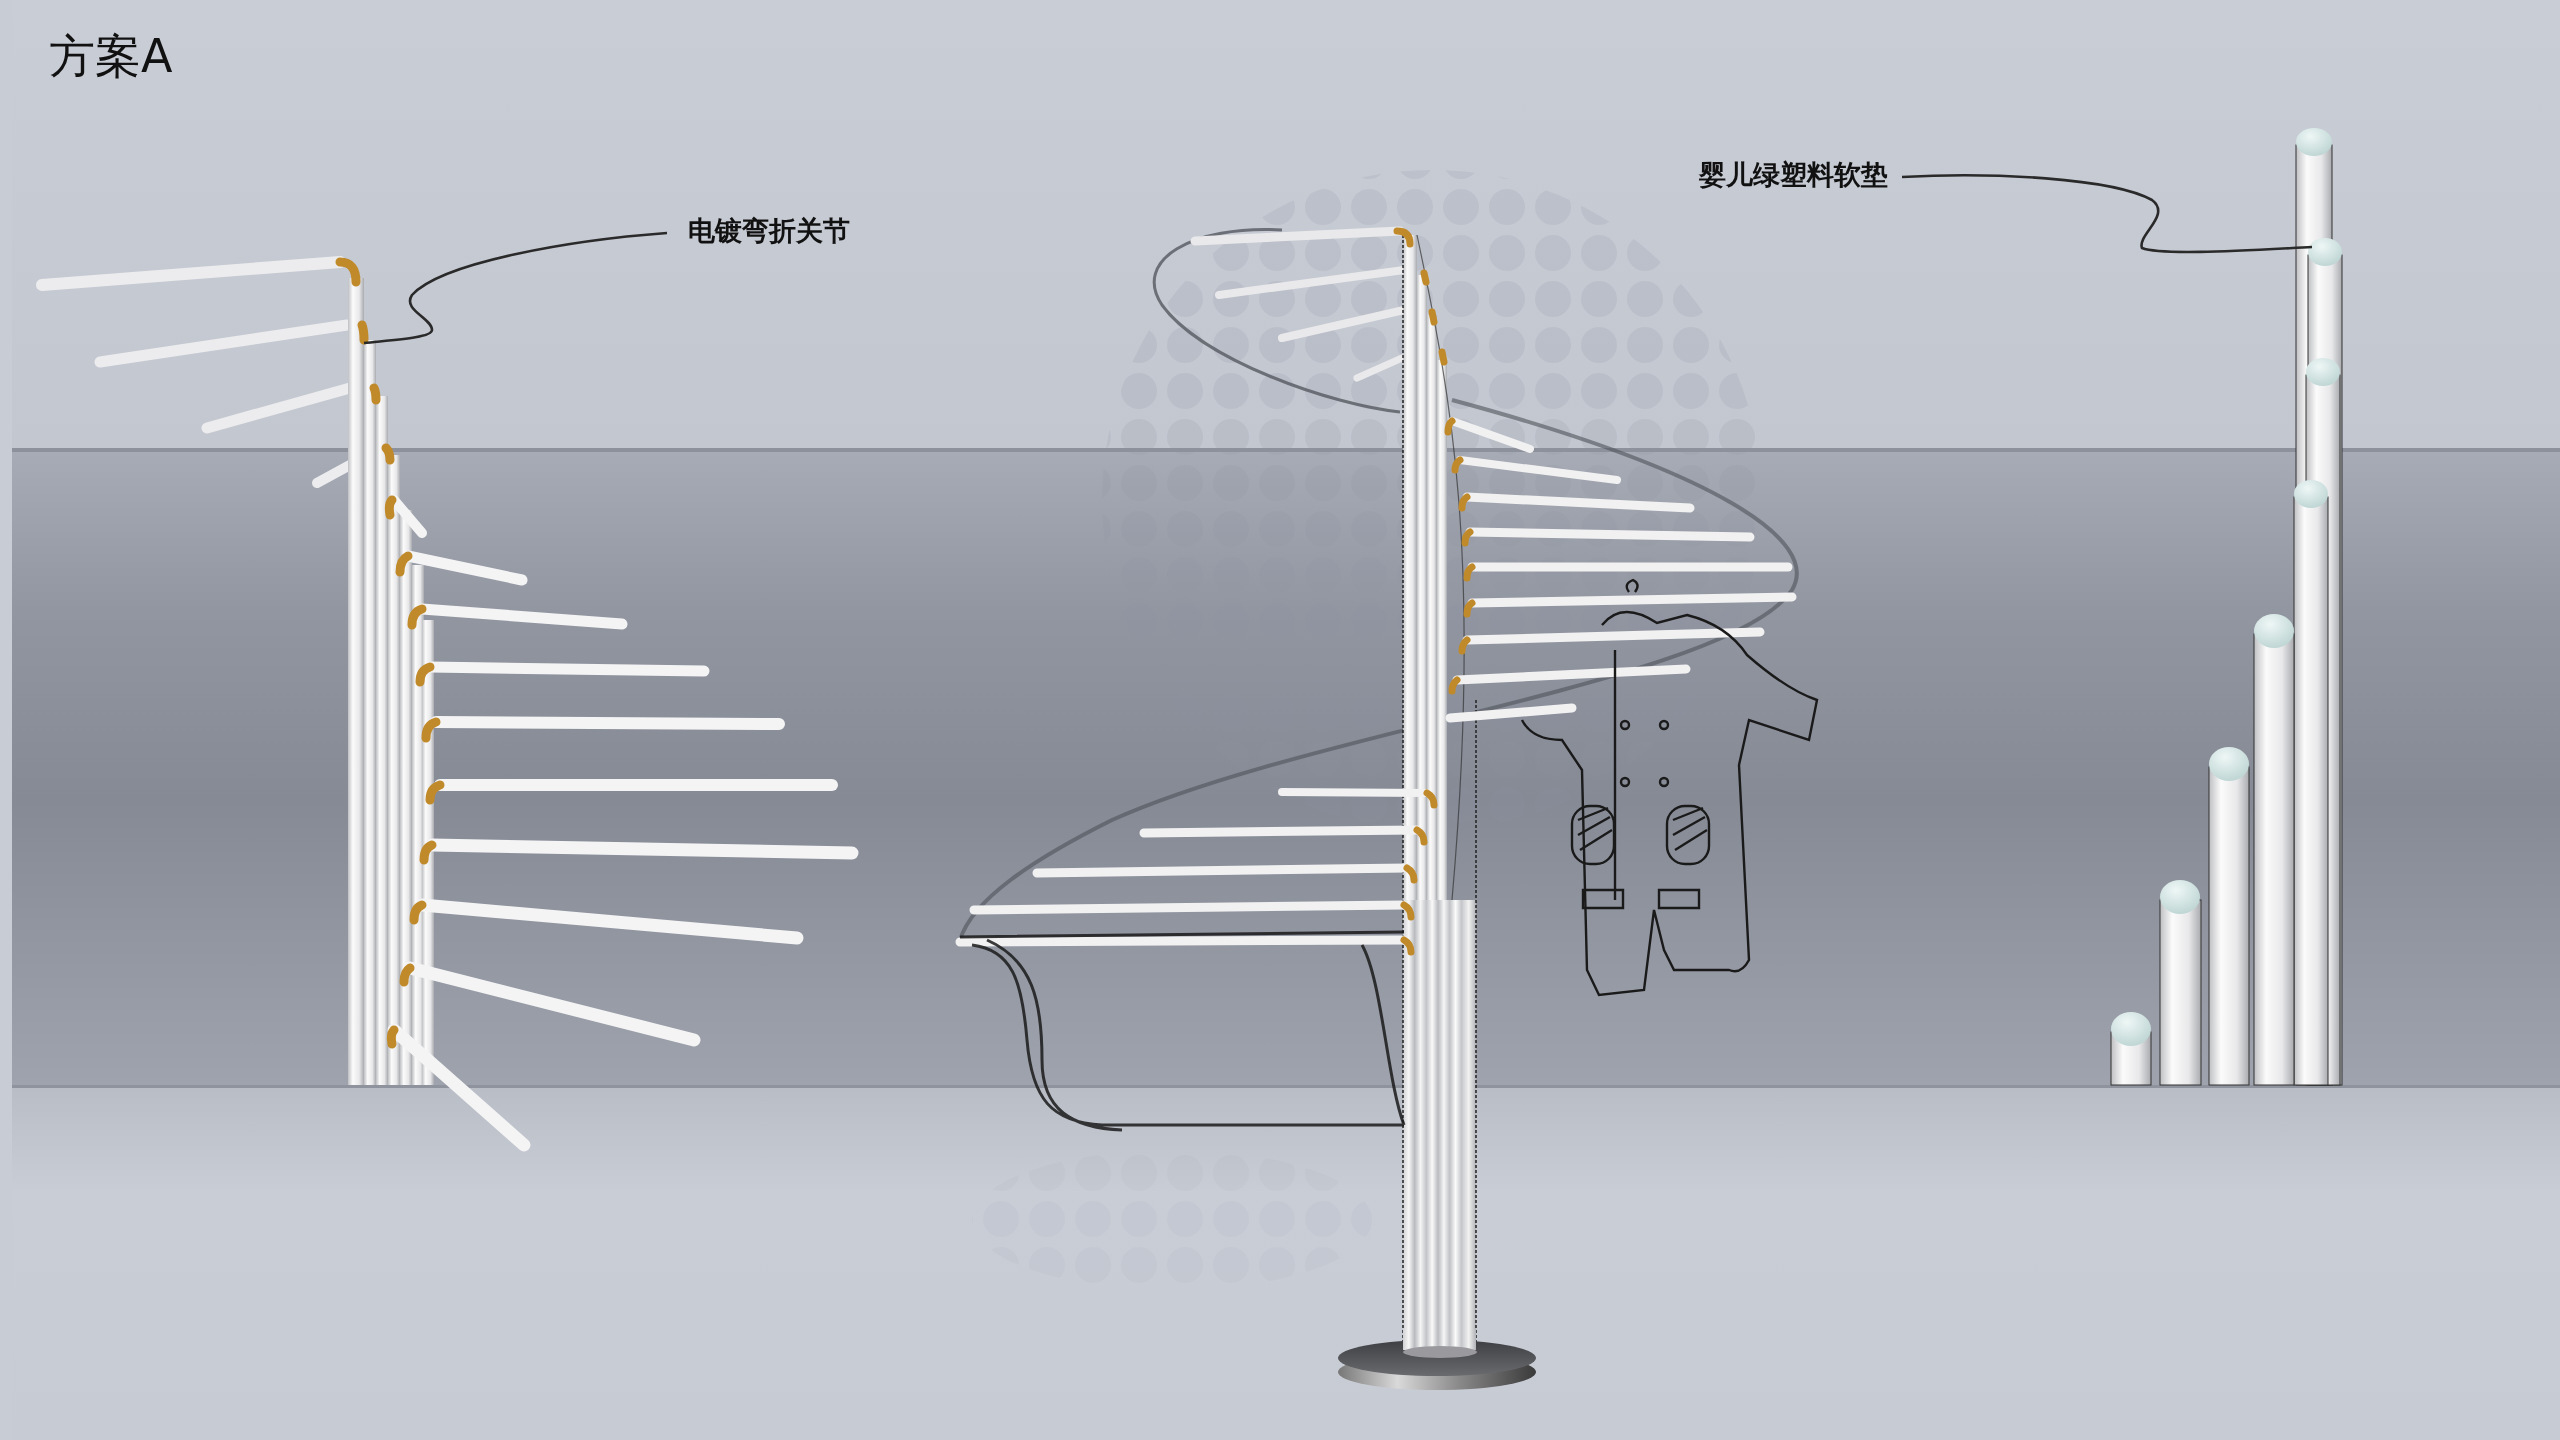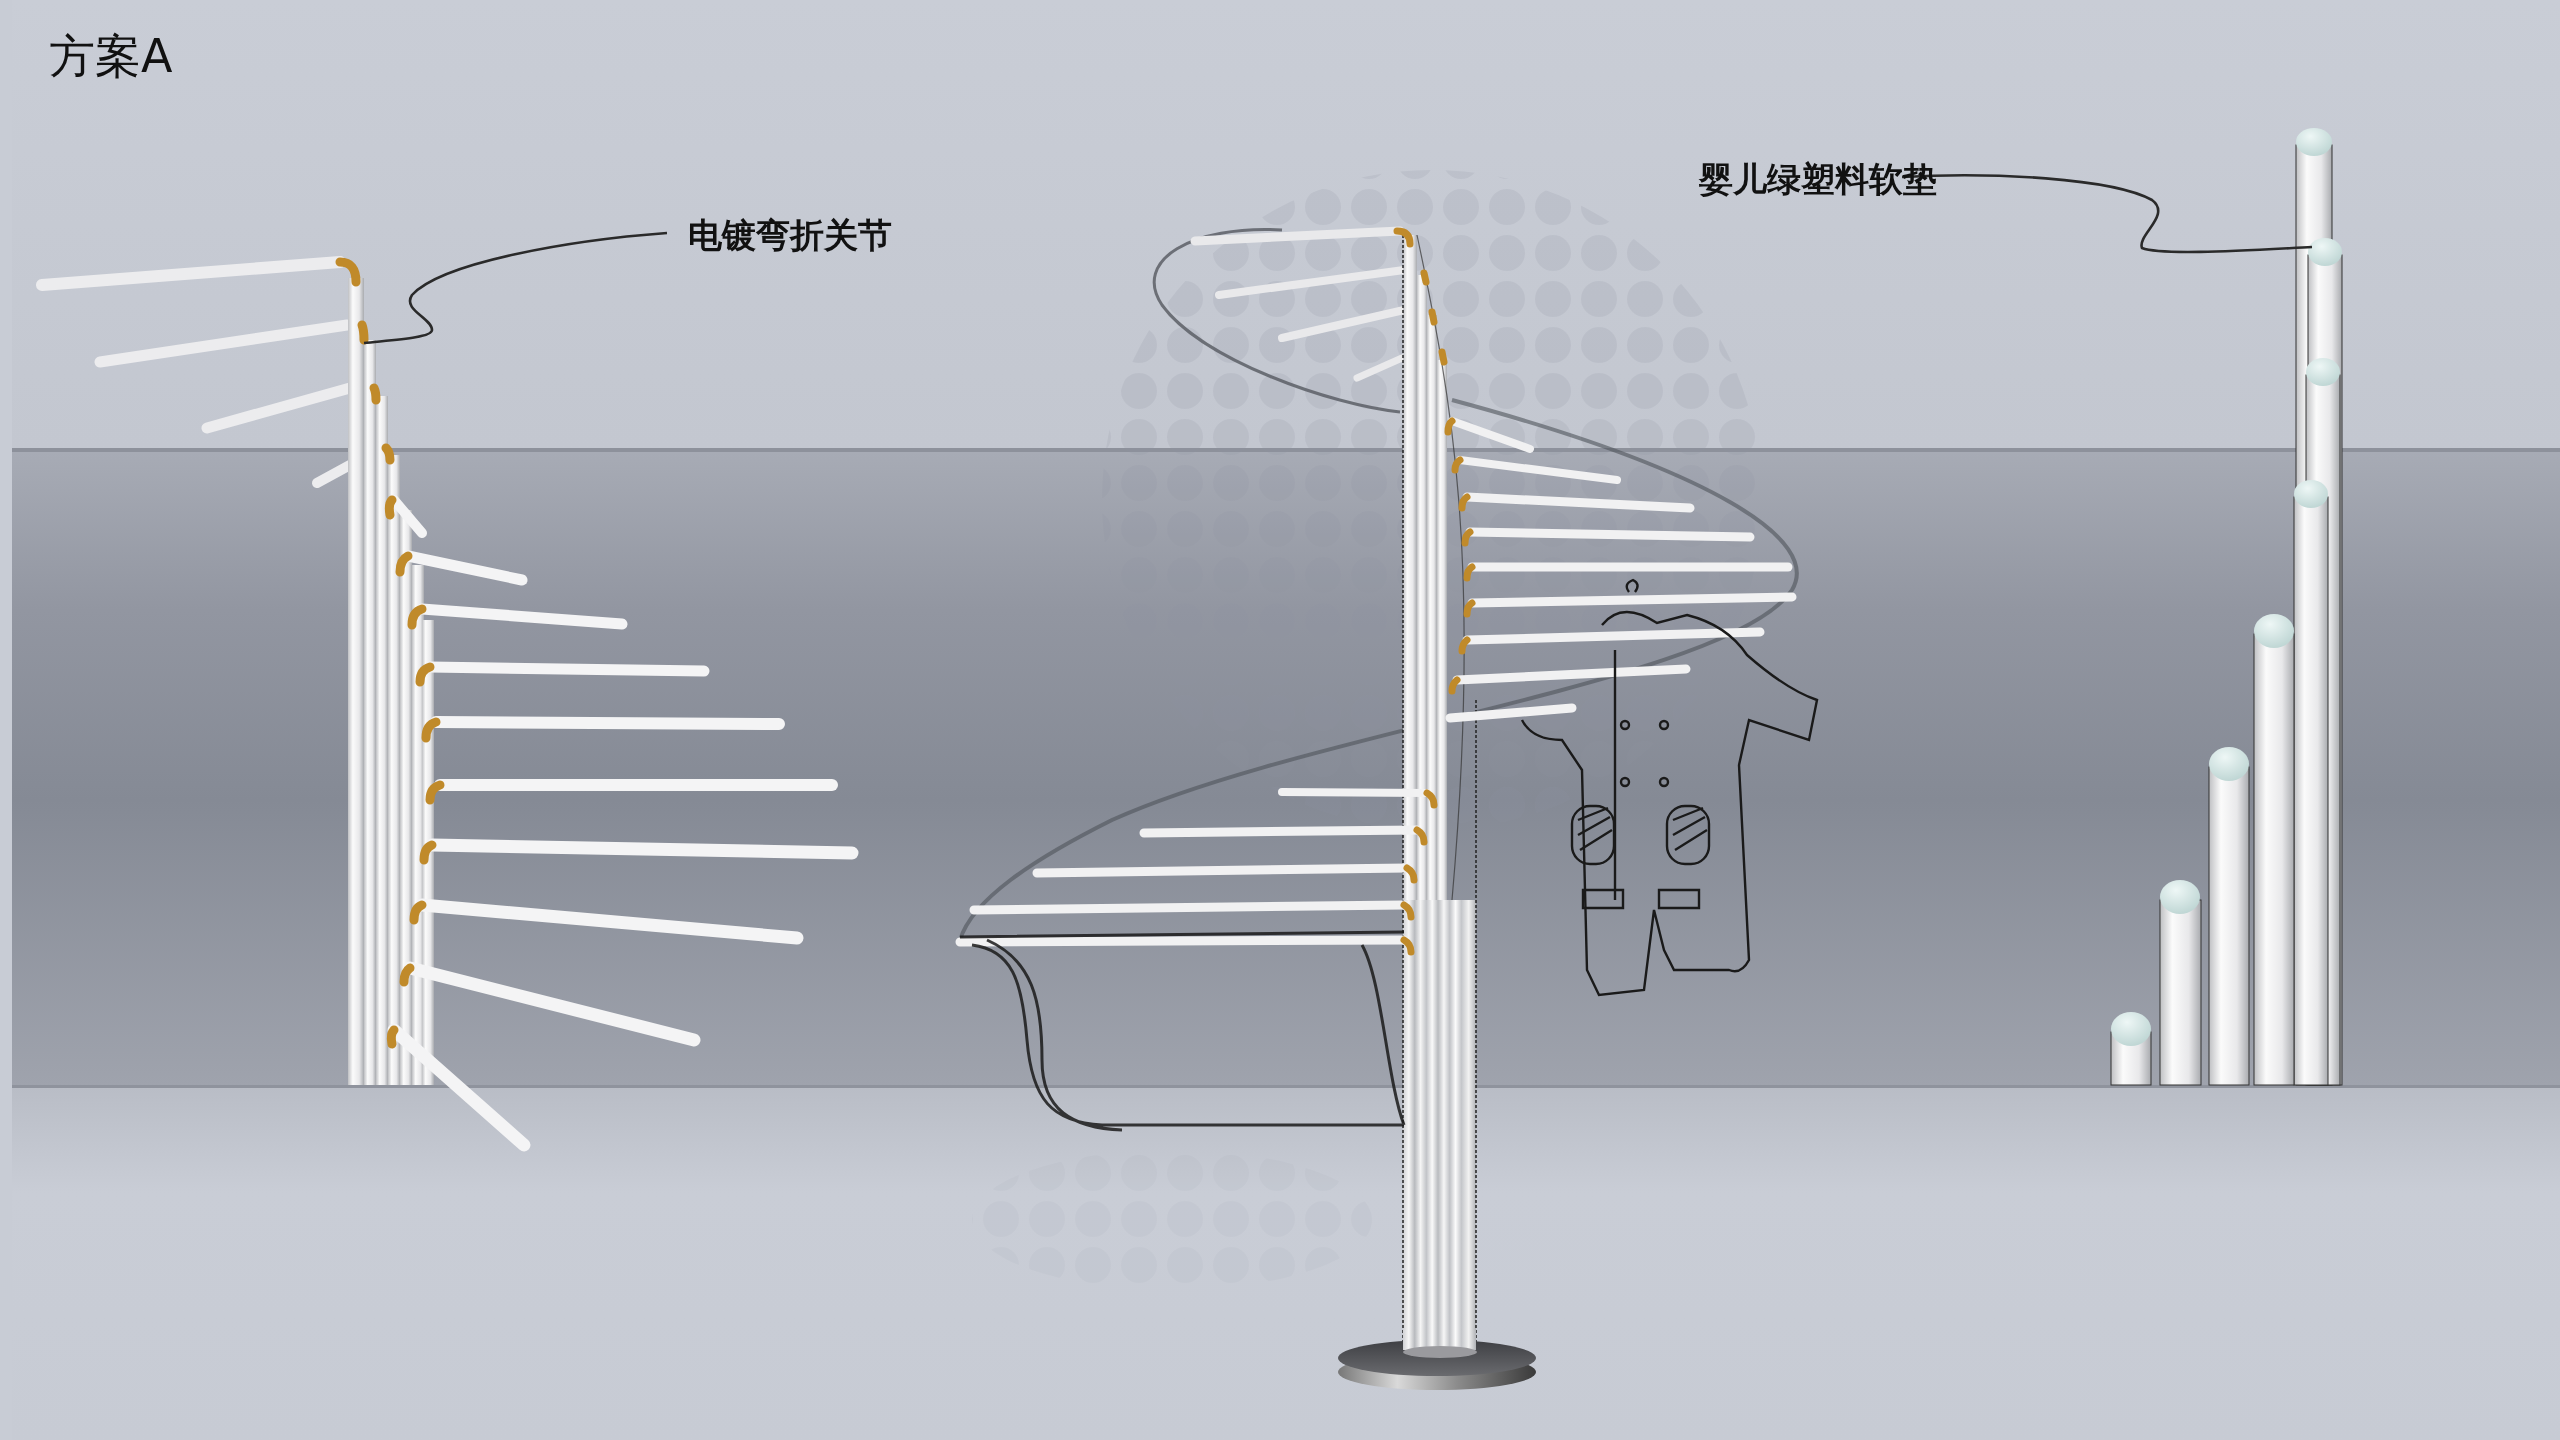--- a/index.html
+++ b/index.html
@@ -12,21 +12,21 @@
     .band-top { position: absolute; left: 0; top: 0; width: 2560px; height: 448px;
       background: linear-gradient(#c9cdd6, #c3c7d0); }
     .band-mid { position: absolute; left: 0; top: 448px; width: 2560px; height: 637px;
       background: linear-gradient(#a7abb5 0%, #9296a1 25%, #858a95 55%, #9fa3ad 100%);
       border-top: 4px solid #8d919b; box-sizing: border-box; }
     .band-low { position: absolute; left: 0; top: 1085px; width: 2560px; height: 355px;
       background: linear-gradient(#b9bdc6, #c9cdd6 30%, #c7cbd4 100%);
       border-top: 3px solid #8f939d; box-sizing: border-box; }
     .title { position: absolute; left: 37px; top: 26px; font-size: 46px; color: #111;
       font-family: "DejaVu Sans", sans-serif; letter-spacing: 0px; }
-    .callout { position: absolute; font-size: 34px; font-weight: bold; color: #111;
+    .callout { position: absolute; font-size: 27px; font-weight: bold; color: #111;
       font-family: "DejaVu Sans", sans-serif; white-space: nowrap; }
     .callout-left { left: 676px; top: 213px; }
     .callout-right { left: 1687px; top: 157px; }
     svg.art { position: absolute; left: 0; top: 0; }
   </style>
 </head>
 <body>
 
 <div class="canvas">
   <div class="band-top"></div>

